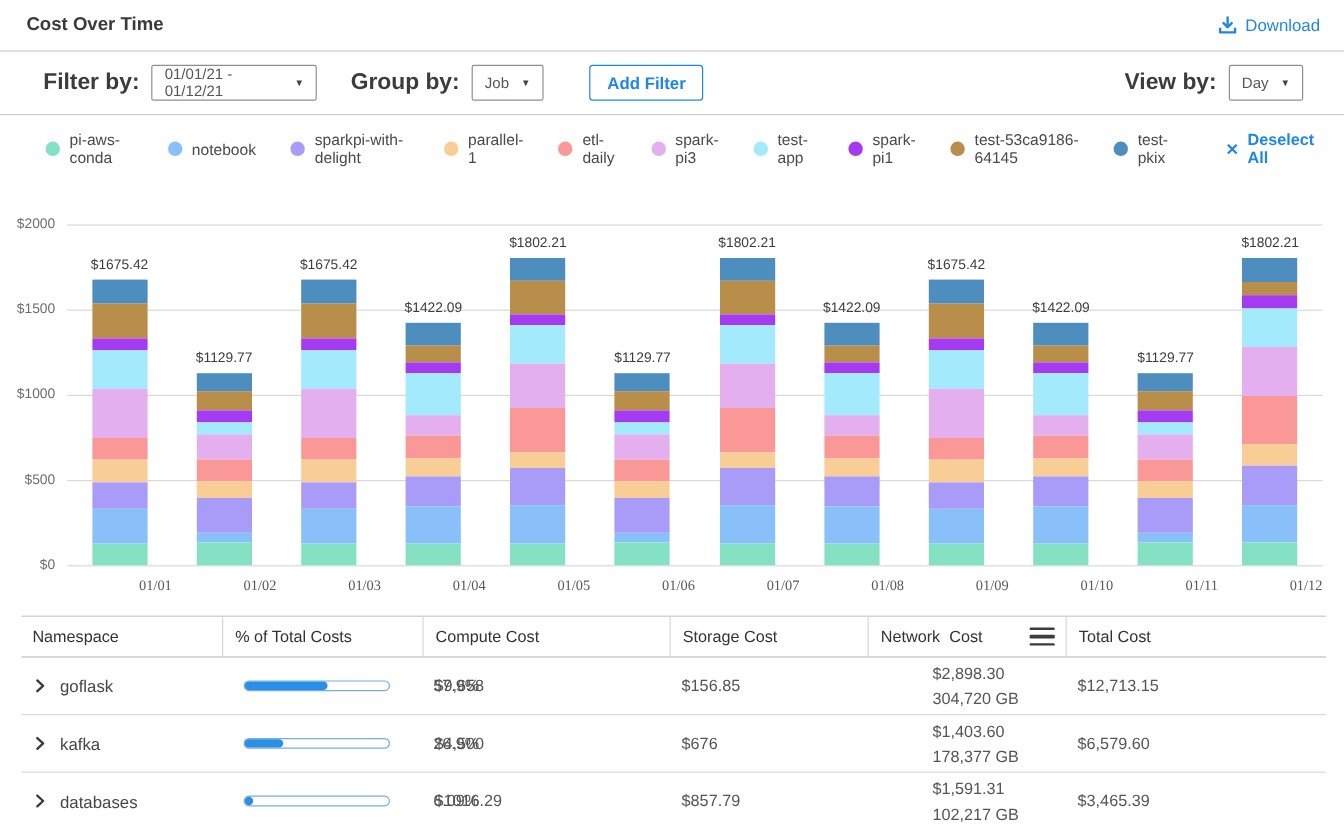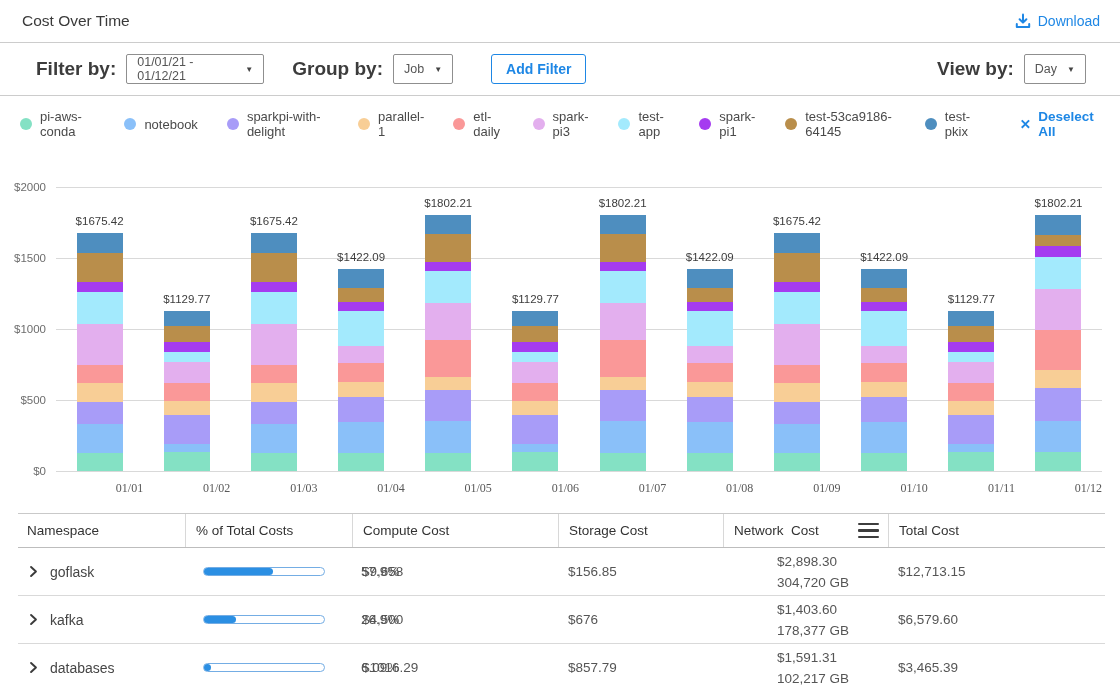--- a/index.html
+++ b/index.html
@@ -2,36 +2,36 @@
 <html><head>
 <meta charset="utf-8">
 <style>
   * { margin:0; padding:0; box-sizing:border-box; }
   html,body { background:#fff; }
   body { font-family:"Liberation Sans", sans-serif; color:#3c3c3c; }
   .app { position:relative; width:1120px; height:687px; background:#fff; overflow:hidden; }
 
   
   .hdr { display:flex; align-items:center; justify-content:space-between; padding:12px 20px 12px 22px; }
-  .title { font-size:15.5px; font-weight:normal; color:#3a3a3a; }
+  .title { font-size:15.5px; font-weight:bold; color:#3a3a3a; }
   .download { display:flex; align-items:center; gap:7px; color:#1E87E5; font-weight:normal; font-size:14px; cursor:pointer; }
   .rule { border-top:1px solid #cccccc; }
 
   
   .toolbar { display:flex; align-items:center; padding:11px 20px 11px 36px; }
   .tb-label { font-size:19px; font-weight:bold; color:#3c3c3c; margin-right:10px; }
   .select { display:flex; align-items:center; gap:10px; border:1px solid #8f8f8f; border-radius:2px; height:30px; padding:0 10px; font-size:12.5px; color:#555; cursor:pointer; background:#fff; }
   .caret { font-size:8px; color:#444; }
   .date-select { width:138px; justify-content:space-between; }
   .gap-lg { margin-left:28px; }
   .btn-outline { margin-left:38px; border:1px solid #1E87E5; color:#1E87E5; background:#fff; border-radius:3px; font-size:14px; font-weight:bold; padding:6px 14px; height:30px; line-height:16px; cursor:pointer; }
   .tb-right { margin-left:auto; display:flex; align-items:center; margin-right:14px; }
 
   
-  .legend-row { display:flex; align-items:center; padding:13px 20px 10px 20px; }
+  .legend-row { display:flex; align-items:center; padding:13px 20px 10px 38px; }
   .legend-items { display:flex; align-items:center; gap:29px; }
   .li { display:flex; align-items:center; gap:8px; cursor:pointer; }
   .dot { width:12px; height:12px; border-radius:50%; flex:none; }
   .li span.lbl { font-size:13px; color:#4a4a4a; }
   .deselect { display:flex; align-items:center; gap:7px; margin-left:42px; color:#1E87E5; font-weight:bold; font-size:13.5px; cursor:pointer; }
 
   
   .chart { position:relative; height:352px; margin-top:8px; }
   .gridline { position:absolute; left:56px; right:18px; border-top:1px solid #d9d9d9; }
   .ytick { position:absolute; left:0; width:46px; text-align:right; font-size:11.5px; color:#6d6d6d; transform:translateY(-50%); }

